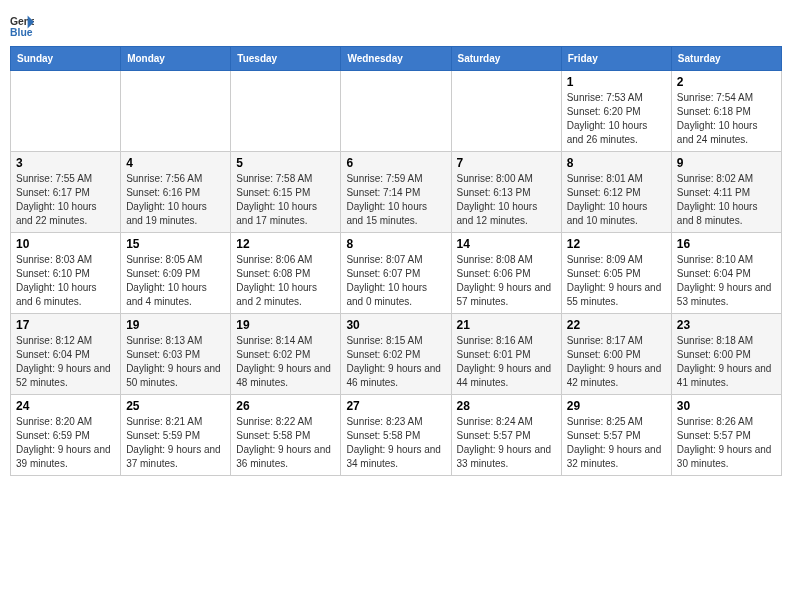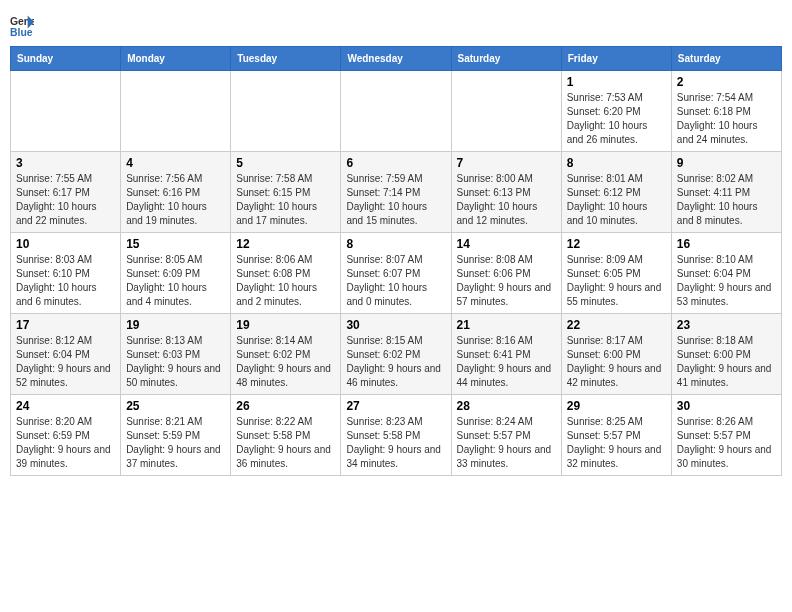--- a/index.html
+++ b/index.html
@@ -258,21 +258,21 @@
         <td>
           <div class="day-number">30</div>
           <div class="day-info">Sunrise: 8:15 AM
 Sunset: 6:02 PM
 Daylight: 9 hours
 and 46 minutes.</div>
         </td>
         <td>
           <div class="day-number">21</div>
           <div class="day-info">Sunrise: 8:16 AM
-Sunset: 6:41 PM
+Sunset: 6:01 PM
 Daylight: 9 hours
 and 44 minutes.</div>
         </td>
         <td>
           <div class="day-number">22</div>
           <div class="day-info">Sunrise: 8:17 AM
 Sunset: 6:00 PM
 Daylight: 9 hours
 and 42 minutes.</div>
         </td>

